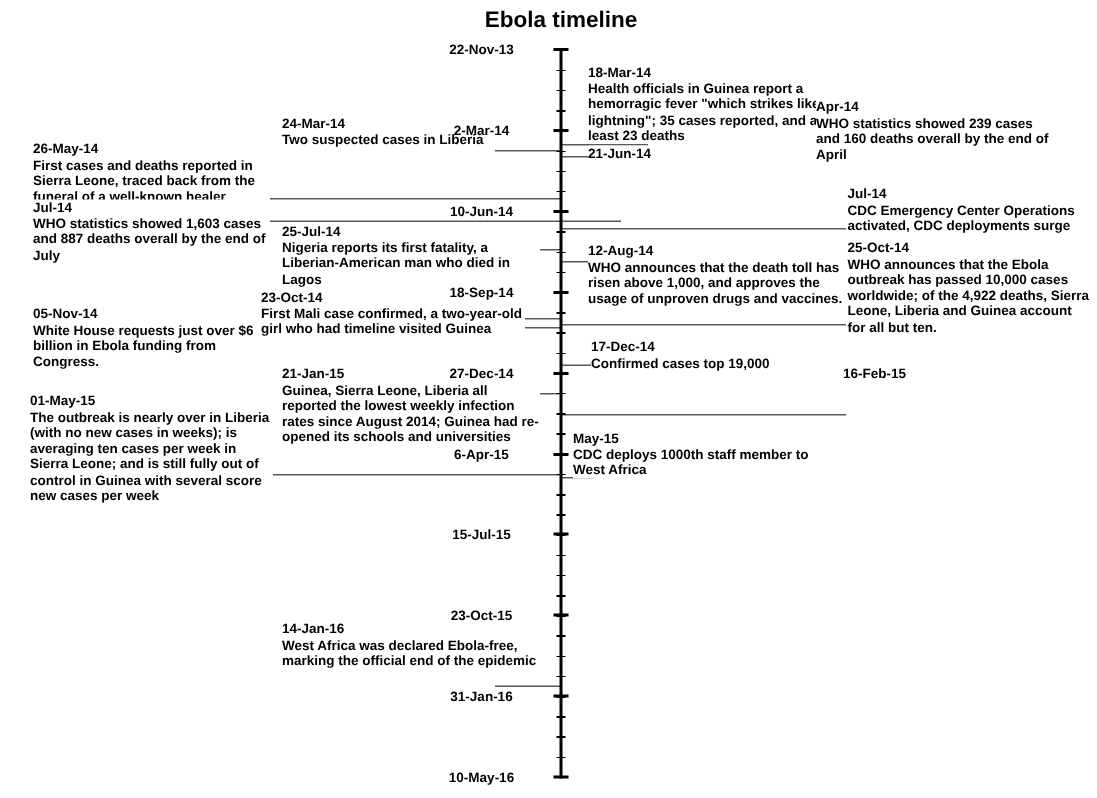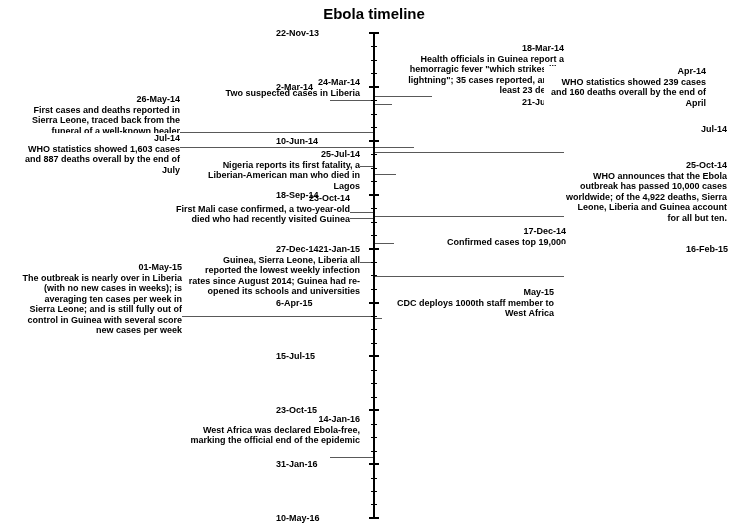--- a/index.html
+++ b/index.html
@@ -11,27 +11,27 @@
     position:absolute;left:374px;top:5px;transform:translateX(-50%);
     font-size:15px;font-weight:bold;white-space:nowrap;z-index:5;
   }
   .axis-line{position:absolute;left:373px;top:33px;width:2px;height:486px;background:#000;z-index:2;}
   .minor-ticks{
     position:absolute;left:371px;top:33px;width:6px;height:487px;z-index:2;
     background:repeating-linear-gradient(to bottom,#000 0px,#000 1px,transparent 1px,transparent 13.47px);
   }
   .tick{position:absolute;left:0;width:731px;height:0;z-index:4;}
   .tick-label{
-    position:absolute;right:365px;top:-5px;width:90px;text-align:left;
+    position:absolute;right:365px;top:-5px;width:90px;text-align:center;
     font-size:9px;font-weight:bold;white-space:nowrap;
   }
   .tick-mark{position:absolute;left:369px;top:-1px;width:10px;height:2px;background:#000;}
   .leader{position:absolute;height:1px;background:#595959;z-index:1;}
   .event{
-    position:absolute;text-align:right;font-size:9px;line-height:10.5px;
+    position:absolute;text-align:left;font-size:9px;line-height:10.5px;
     font-weight:bold;background:#ffffff;z-index:3;
   }
 </style>
 </head>
 <body>
 
 <div id="canvas">
 
   <div class="chart-title">Ebola timeline</div>
 
@@ -98,68 +98,77 @@
   <div class="leader" style="top:318px;left:374px;width:22px"></div>
   <div class="leader" style="top:457px;left:330px;width:44px"></div>
 
   <div class="event" style="left:392px;top:43px;width:172px">
     <div>18-Mar-14</div>
     <div>Health officials in Guinea report a hemorragic fever "which strikes like lightning"; 35 cases reported, and at least 23 deaths</div>
   </div>
   <div class="event" style="left:392px;top:97px;width:172px">
     <div>21-Jun-14</div>
   </div>
+  <div class="event" style="left:392px;top:162px;width:172px">
+    <div>12-Aug-14</div>
+    <div>WHO announces that the death toll has risen above 1,000, and approves the usage of unproven drugs and vaccines.</div>
+  </div>
   <div class="event" style="left:394px;top:226px;width:172px">
     <div>17-Dec-14</div>
     <div>Confirmed cases top 19,000</div>
   </div>
   <div class="event" style="left:382px;top:287px;width:172px">
     <div>May-15</div>
     <div>CDC deploys 1000th staff member to West Africa</div>
   </div>
 
   <div class="event" style="left:544px;top:66px;width:162px">
     <div>Apr-14</div>
     <div>WHO statistics showed 239 cases and 160 deaths overall by the end of April</div>
   </div>
   <div class="event" style="left:565px;top:124px;width:162px">
     <div>Jul-14</div>
+    <div>CDC Emergency Center Operations activated, CDC deployments surge</div>
   </div>
   <div class="event" style="left:565px;top:160px;width:162px">
     <div>25-Oct-14</div>
     <div>WHO announces that the Ebola outbreak has passed 10,000 cases worldwide; of the 4,922 deaths, Sierra Leone, Liberia and Guinea account for all but ten.</div>
   </div>
   <div class="event" style="left:562px;top:244px;width:166px">
     <div>16-Feb-15</div>
   </div>
 
   <div class="event" style="left:22px;top:94px;width:158px">
     <div>26-May-14</div>
     <div>First cases and deaths reported in Sierra Leone, traced back from the funeral of a well-known healer</div>
   </div>
   <div class="event" style="left:22px;top:133px;width:158px">
     <div>Jul-14</div>
     <div>WHO statistics showed 1,603 cases and 887 deaths overall by the end of July</div>
   </div>
+  <div class="event" style="left:22px;top:204px;width:158px">
+    <div>05-Nov-14</div>
+    <div>White House requests just over $6 billion in Ebola funding from Congress.</div>
+  </div>
   <div class="event" style="left:20px;top:262px;width:162px">
     <div>01-May-15</div>
     <div>The outbreak is nearly over in Liberia (with no new cases in weeks); is averaging ten cases per week in Sierra Leone; and is still fully out of control in Guinea with several score new cases per week</div>
   </div>
 
   <div class="event" style="left:188px;top:77px;width:172px">
     <div>24-Mar-14</div>
     <div>Two suspected cases in Liberia</div>
   </div>
   <div class="event" style="left:188px;top:149px;width:172px">
     <div>25-Jul-14</div>
     <div>Nigeria reports its first fatality, a Liberian-American man who died in Lagos</div>
   </div>
   <div class="event" style="left:174px;top:193px;width:176px">
     <div>23-Oct-14</div>
-    <div>First Mali case confirmed, a two-year-old died who had recently visited Guinea</div>
+    <div>First Mali case confirmed, a two-year-old girl who had timeline visited Guinea</div>
   </div>
   <div class="event" style="left:188px;top:244px;width:172px">
     <div>21-Jan-15</div>
     <div>Guinea, Sierra Leone, Liberia all reported the lowest weekly infection rates since August 2014; Guinea had re-opened its schools and universities</div>
   </div>
   <div class="event" style="left:188px;top:414px;width:172px">
     <div>14-Jan-16</div>
     <div>West Africa was declared Ebola-free, marking the official end of the epidemic</div>
   </div>
 

